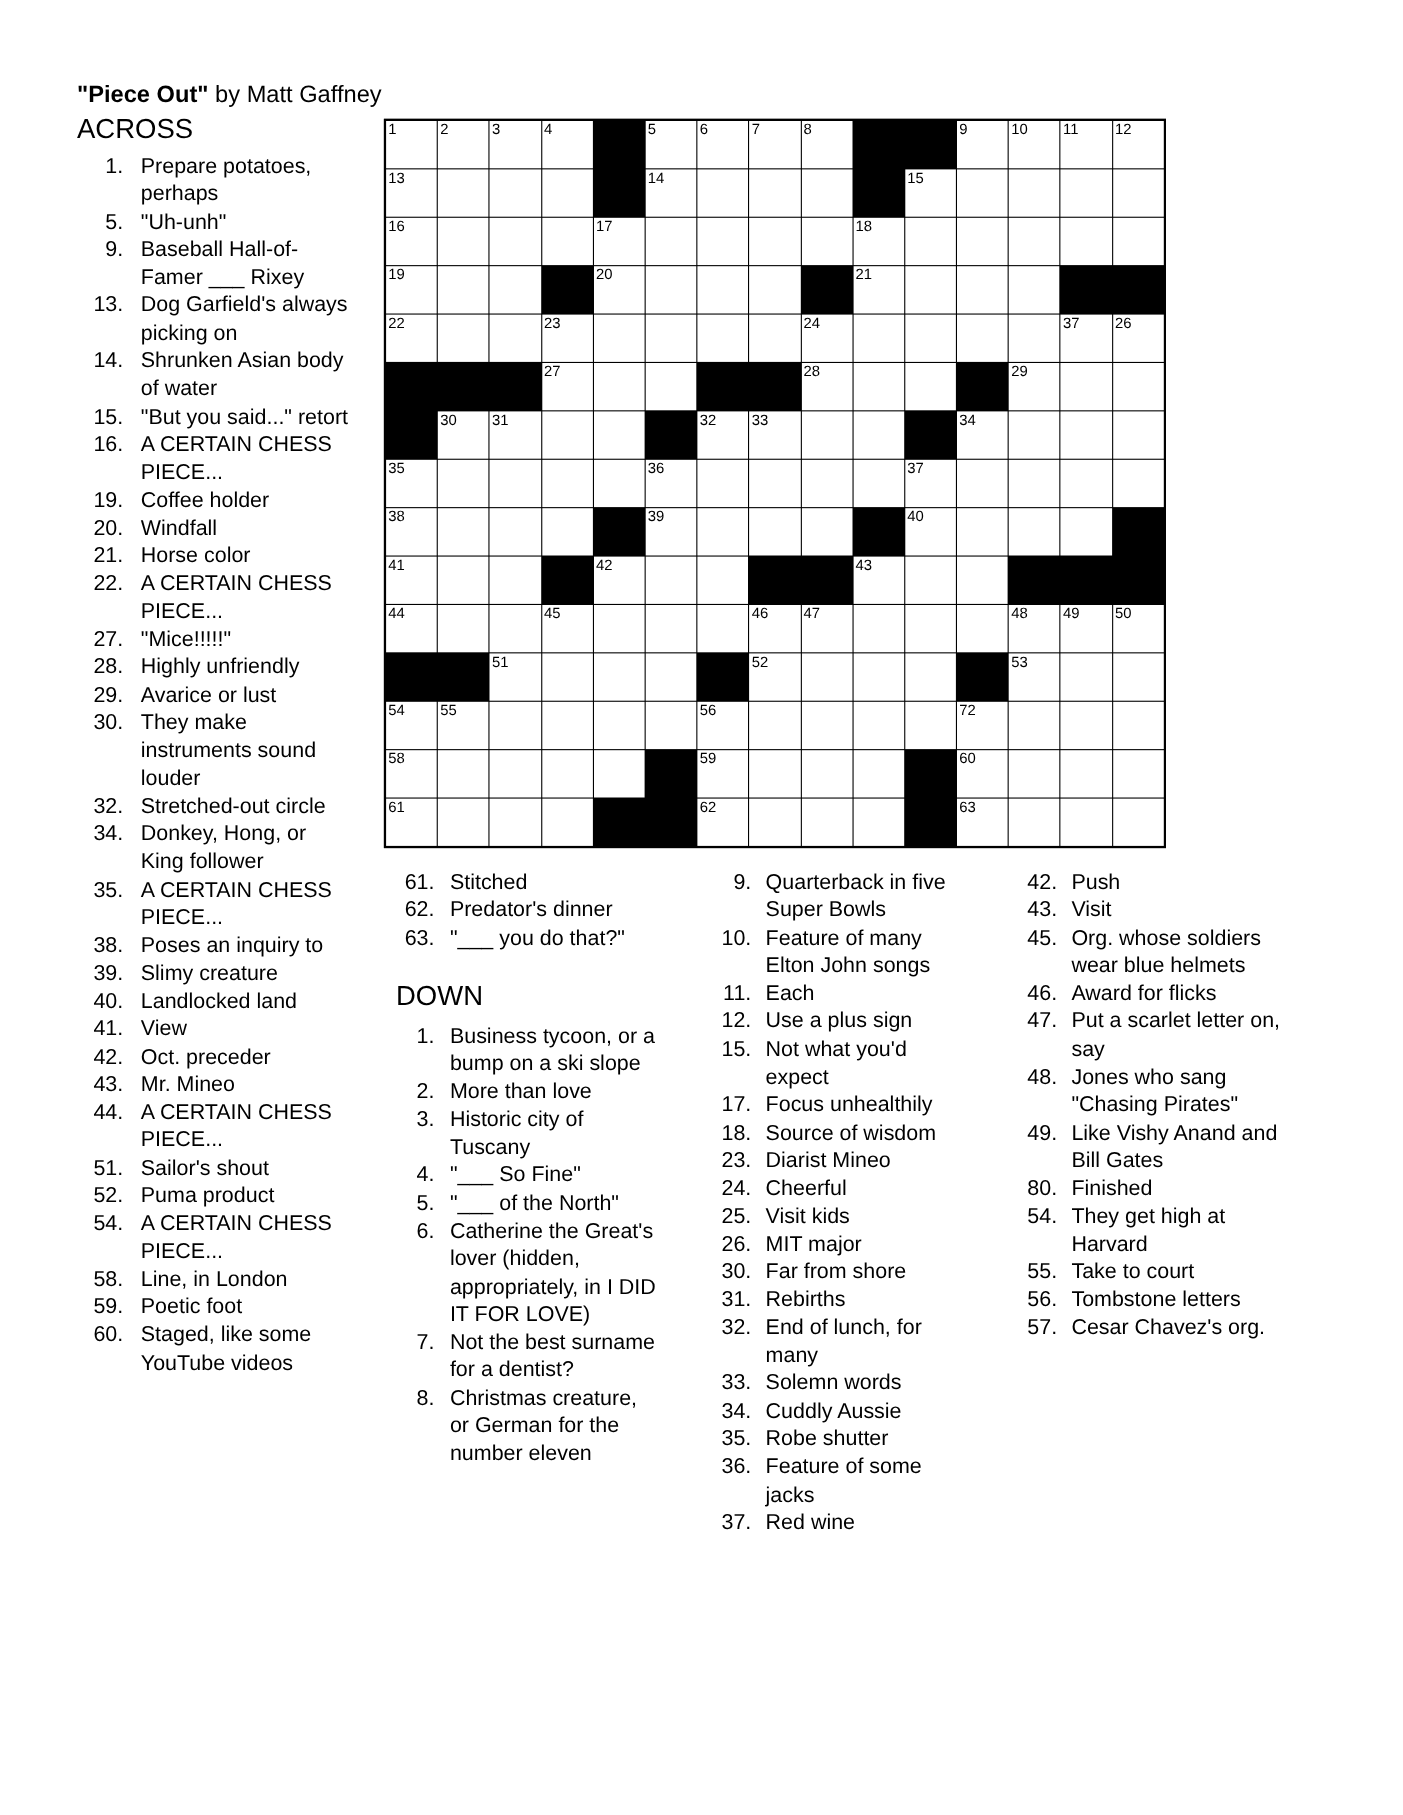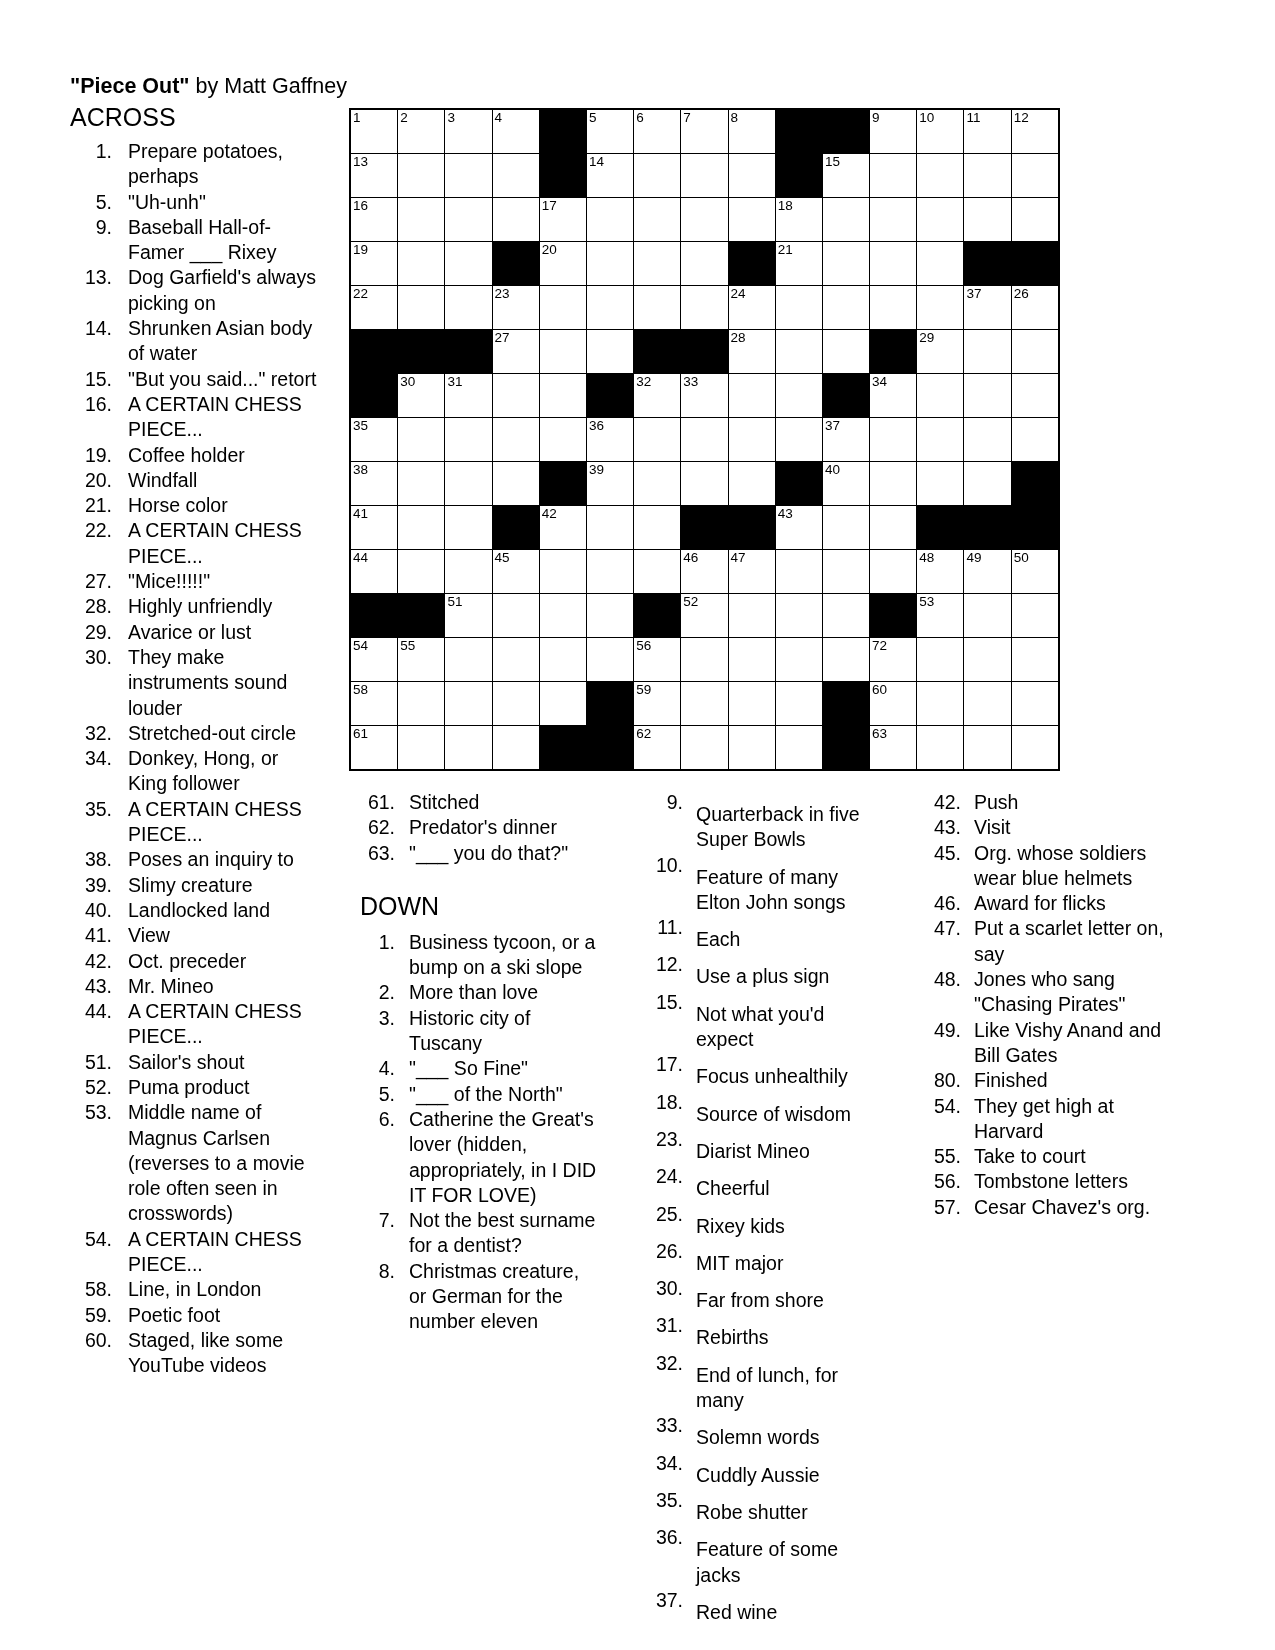--- a/index.html
+++ b/index.html
@@ -26,21 +26,21 @@
   }
   .cell{background:#fff;position:relative;}
   .cell.black{background:#000;}
   .gnum{position:absolute;top:1px;left:2px;font-size:13.5px;line-height:14px;}
   .colA{position:absolute;left:330px;top:790px;}
   .colA .cnum{width:65px;}
   .colA .ctxt{margin-left:14px;width:192px;}
   .colA .sec-head{margin:26px 0 9px 30px;}
   .colB{position:absolute;left:608px;top:790px;}
   .colB .cnum{width:75px;}
-  .colB .ctxt{margin-left:13px;width:190px;margin-top:12px;}
+  .colB .ctxt{margin-left:13px;width:190px;}
   .colC{position:absolute;left:886px;top:790px;}
   .colC .cnum{width:75px;}
   .colC .ctxt{margin-left:13px;width:196px;}
 </style>
 </head>
 <body>
 
 <div>
 
   <div class="title"><span class="bold">"Piece Out"</span> <span>by Matt Gaffney</span></div>
@@ -150,24 +150,20 @@
         </div>
         <div class="clue">
           <span class="cnum">51.</span>
           <span class="ctxt">Sailor's shout</span>
         </div>
         <div class="clue">
           <span class="cnum">52.</span>
           <span class="ctxt">Puma product</span>
         </div>
         <div class="clue">
-          <span class="cnum">53.</span>
-          <span class="ctxt">Middle name of Magnus Carlsen (reverses to a movie role often seen in crosswords)</span>
-        </div>
-        <div class="clue">
           <span class="cnum">54.</span>
           <span class="ctxt">A CERTAIN CHESS PIECE...</span>
         </div>
         <div class="clue">
           <span class="cnum">58.</span>
           <span class="ctxt">Line, in London</span>
         </div>
         <div class="clue">
           <span class="cnum">59.</span>
           <span class="ctxt">Poetic foot</span>
@@ -618,21 +614,21 @@
         <div class="clue">
           <span class="cnum">23.</span>
           <span class="ctxt">Diarist Mineo</span>
         </div>
         <div class="clue">
           <span class="cnum">24.</span>
           <span class="ctxt">Cheerful</span>
         </div>
         <div class="clue">
           <span class="cnum">25.</span>
-          <span class="ctxt">Rixey kids</span>
+          <span class="ctxt">Visit kids</span>
         </div>
         <div class="clue">
           <span class="cnum">26.</span>
           <span class="ctxt">MIT major</span>
         </div>
         <div class="clue">
           <span class="cnum">30.</span>
           <span class="ctxt">Far from shore</span>
         </div>
         <div class="clue">

